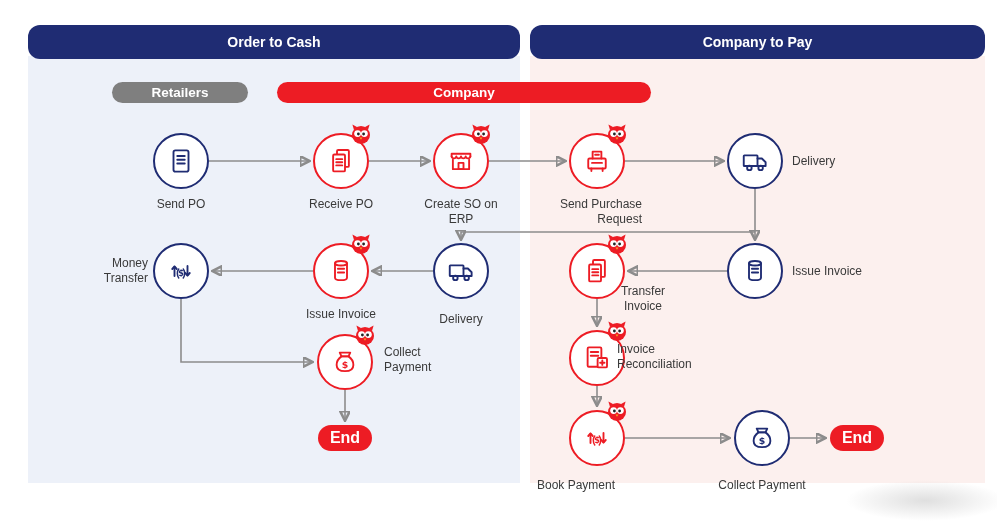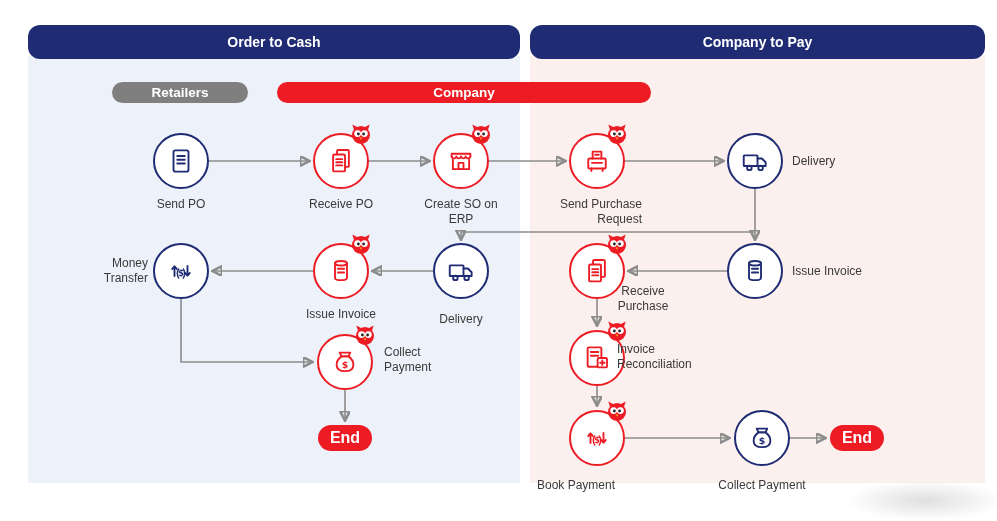--- a/index.html
+++ b/index.html
@@ -260,21 +260,21 @@
   <div class="node red" style="left:569px;top:243px">
     <div class="circle">
       <svg class="icon" viewBox="0 0 24 24">
           <use href="#sym-doc-stack"></use>
         </svg>
     </div>
     <svg class="mascot" viewBox="0 0 24 24">
         <use href="#sym-owl"></use>
       </svg>
   </div>
-  <div class="label" style="left:612px;top:284px;width:62px;text-align:center">Receive Purchase</div>
+  <div class="label" style="left:612px;top:284px;width:62px;text-align:center">Transfer Invoice</div>
 
   <div class="node navy" style="left:727px;top:243px">
     <div class="circle">
       <svg class="icon" viewBox="0 0 24 24">
           <use href="#sym-scroll"></use>
         </svg>
     </div>
   </div>
   <div class="label" style="left:792px;top:264px;width:90px;text-align:left">Issue Invoice</div>
 

